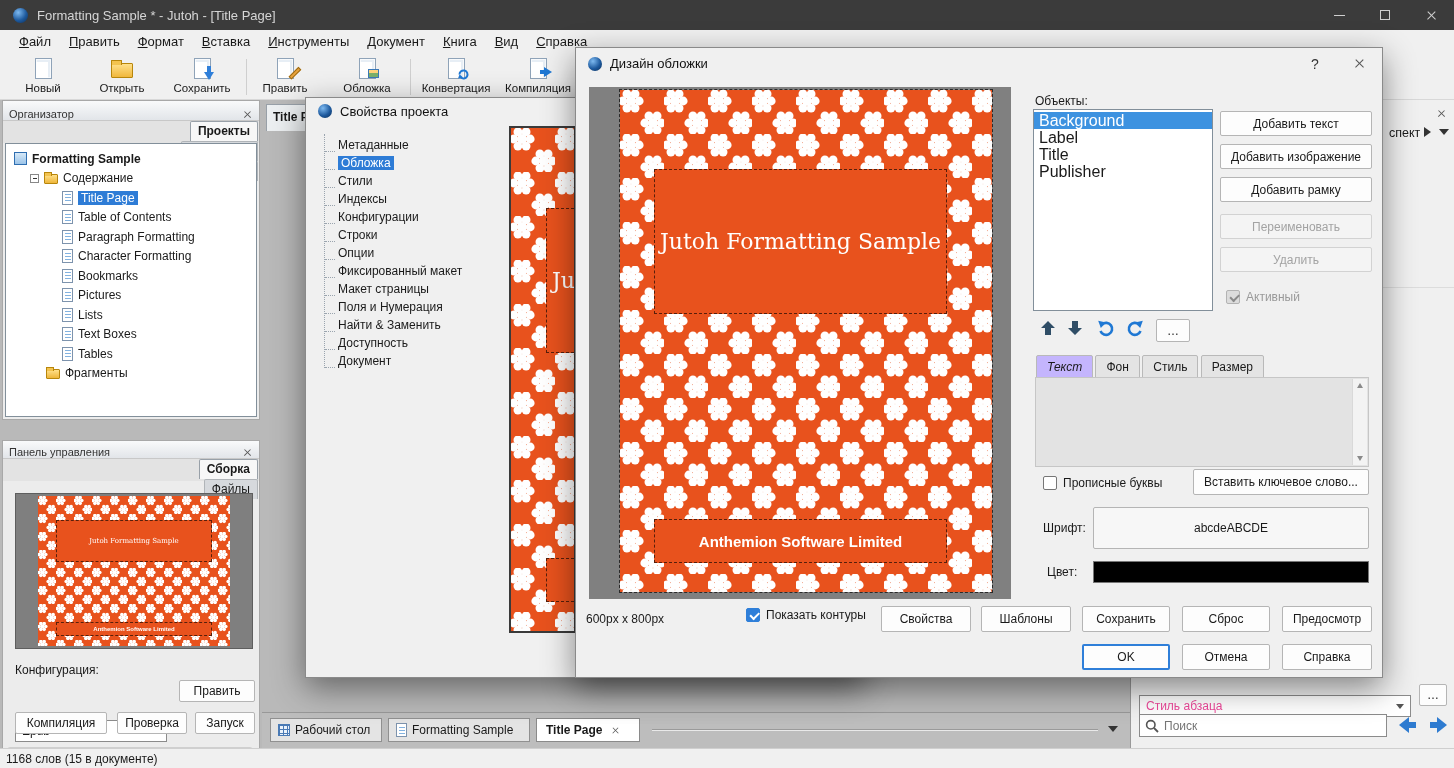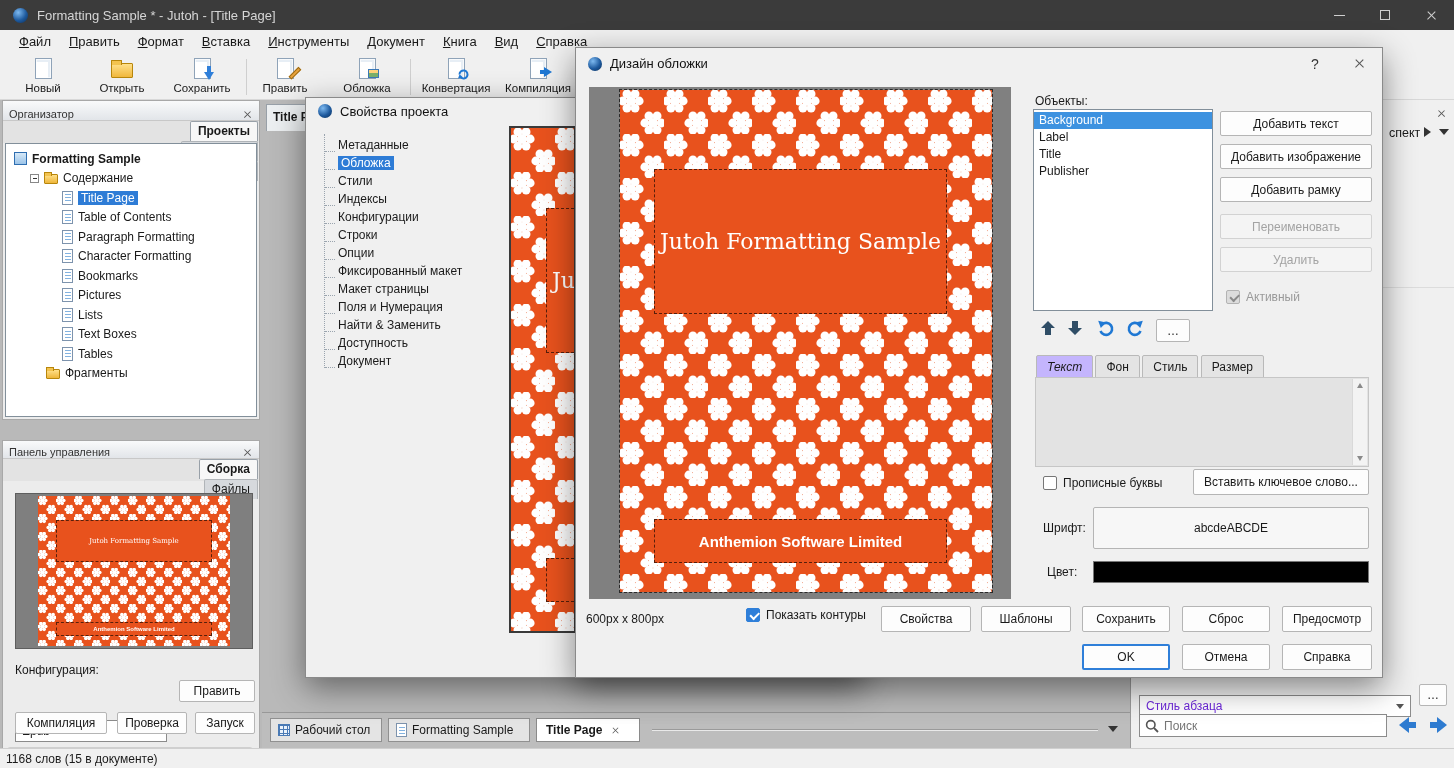--- a/index.html
+++ b/index.html
@@ -105,21 +105,21 @@
   .cover { overflow:hidden; }
   .cover svg.bgpat { position:absolute; left:0; top:0; }
   .cover-band { position:absolute; background:#e8521d; border:1px dashed rgba(40,15,5,.75);
     display:flex; align-items:center; justify-content:center; text-align:center; }
   .cover-title-lg { font-family:"DejaVu Serif","Liberation Serif",serif; font-size:22px; color:#fff; }
   .cover-pub-lg { font-size:15px; font-weight:bold; color:#fff; }
   .cover-title-sm { font-family:"DejaVu Serif","Liberation Serif",serif; font-size:7px; color:#fff; }
   .cover-pub-sm { font-size:6px; font-weight:bold; color:#fff; }
 
   
-  .listbox { background:#fff; border:1px solid #828f9a; font-size:12px; padding-top:2px; }
+  .listbox { background:#fff; border:1px solid #828f9a; font-size:16px; padding-top:2px; }
   .lrow { height:17px; line-height:17px; padding-left:5px; }
   .lrow.sel2 { background:#3d92e0; color:#fff; }
 
   .proptree { border-left:1px dotted #9aa4ae; font-size:12px; }
   .prow { height:18px; display:flex; align-items:flex-end; }
   .pdash { width:10px; border-top:1px dotted #9aa4ae; margin-right:3px; flex:none; }
 
   
   .ntab { display:inline-block; height:23px; line-height:22px; padding:0 10px; font-size:12px;
     border:1px solid #b9b9b9; background:#e4e4e4; margin-right:-1px; border-radius:2px 2px 0 0; }
@@ -246,21 +246,21 @@
   <div class="abs" style="left:652px;top:729px;width:446px;height:0;border-top:1px solid #9a9a9a;border-bottom:1px solid #e9e9e9"></div>
   <div class="abs tri-down" style="left:1108px;top:726px"></div>
 
   <div class="abs" style="left:1130px;top:100px;width:324px;height:648px;background:#f0f0f0;border-left:1px solid #9a9a9a">
     <div class="x-lines x-dark abs" style="left:305px;top:8px;transform:scale(.8)"></div>
     <span class="abs" style="left:258px;top:26px;font-size:12.5px">спект</span>
     <div class="abs tri-right" style="left:293px;top:27px"></div>
     <div class="abs tri-down" style="left:308px;top:29px"></div>
     <div class="abs" style="left:1px;top:187px;width:322px;height:0;border-top:1px solid #dcdcdc"></div>
     <div class="abs combo" style="left:8px;top:584px;width:272px;height:22px">
-      <span style="color:#6d28d9">Стиль абзаца</span>
+      <span style="color:#ec4899">Стиль абзаца</span>
       <div class="carr"></div>
     </div>
     <div class="abs btn" style="left:288px;top:584px;width:28px;height:22px">…</div>
     <div class="abs" style="left:8px;top:614px;width:248px;height:23px;background:#fff;border:1px solid #8b8b8b;display:flex;align-items:center;gap:5px;padding:0 5px">
       <svg width="14" height="14" viewBox="0 0 14 14">
           <circle cx="5.8" cy="5.8" r="4.2" fill="none" stroke="#555" stroke-width="1.6"></circle>
           <line x1="9" y1="9" x2="13" y2="13" stroke="#555" stroke-width="1.8"></line>
         </svg>
       <input class="search" placeholder="Поиск" style="">
     </div>

